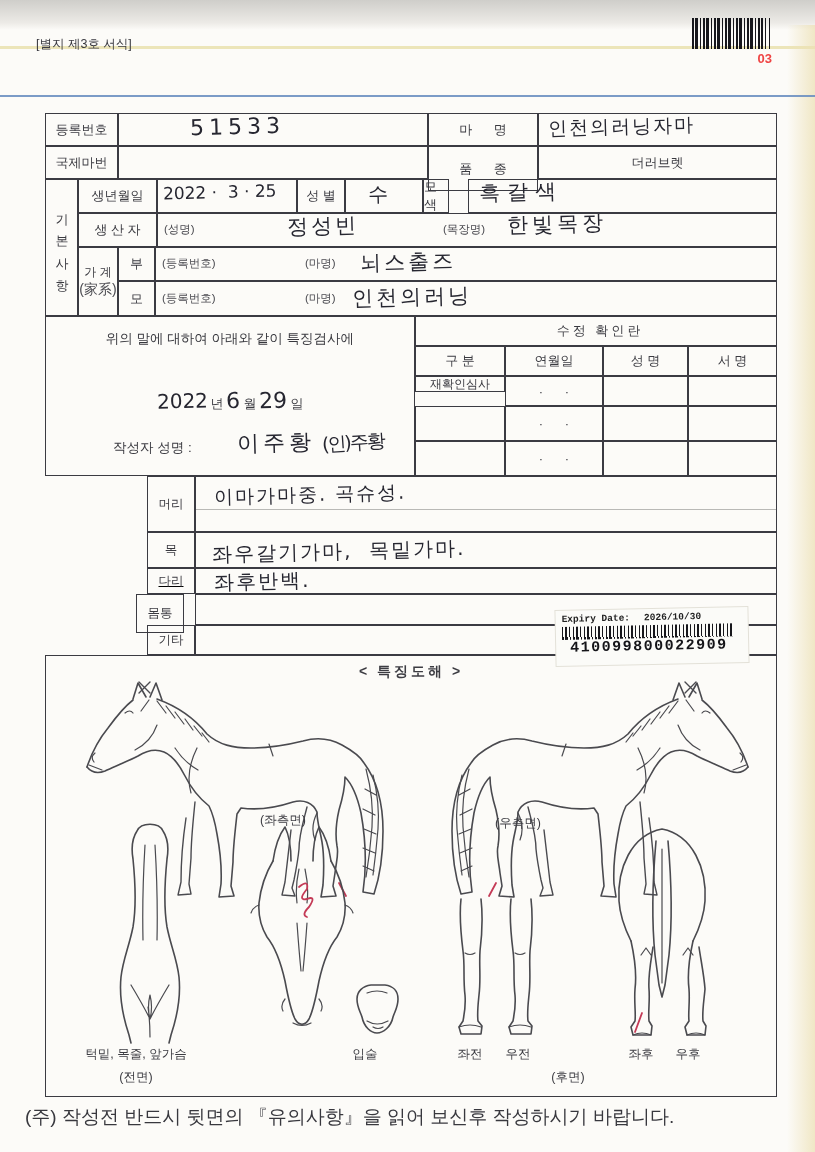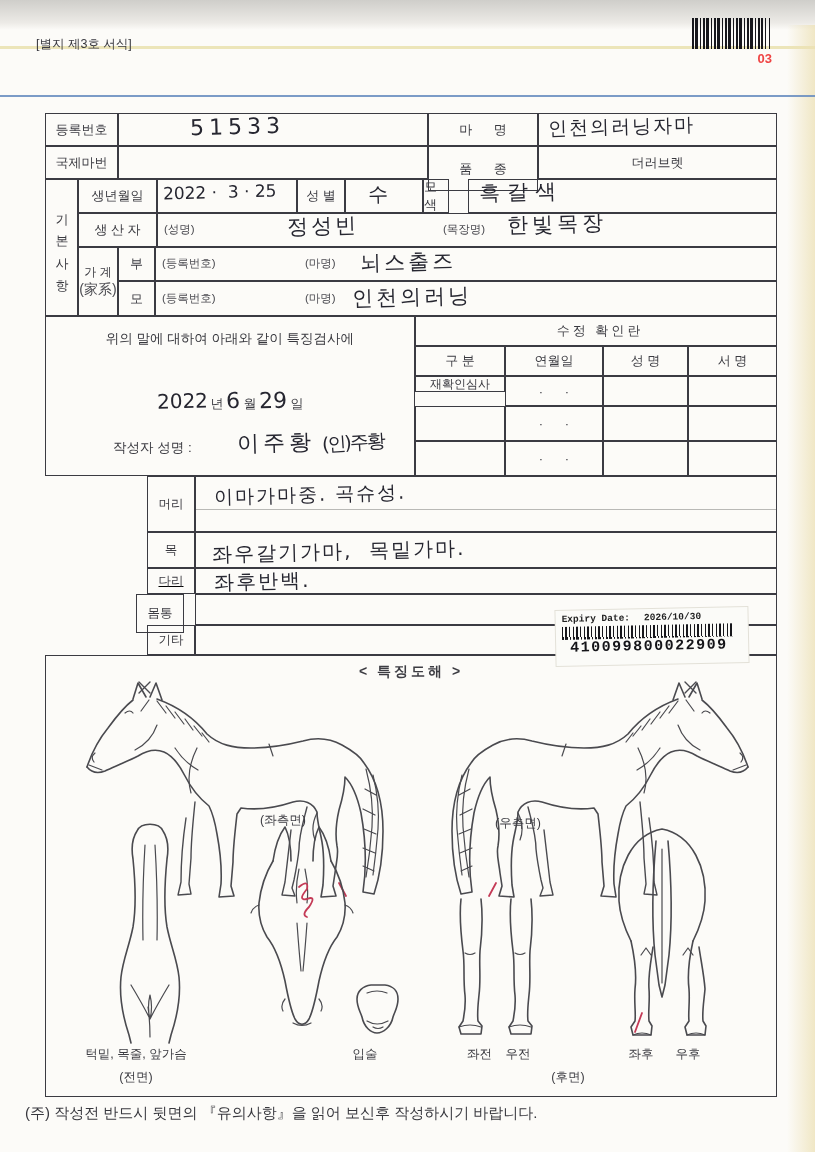--- a/index.html
+++ b/index.html
@@ -274,21 +274,21 @@
       <path stroke-width="1.2" d="M617,194 L617,328 M596,300 l5,-7 5,7 M638,300 l5,-7 5,7 M588,380 q9,-4 18,0 M642,380 q9,-4 18,0"></path>
       <path stroke="#c43a56" stroke-width="1.8" d="M597,358 L590,377"></path>
     </g>
   </svg>
 
   <div class="dlabel" style="left:238px;top:812px;width:90px;">(좌측면)</div>
   <div class="dlabel" style="left:473px;top:815px;width:90px;">(우측면)</div>
   <div class="dlabel" style="left:66px;top:1046px;width:140px;">턱밑, 목줄, 앞가슴</div>
   <div class="dlabel" style="left:101px;top:1069px;width:70px;">(전면)</div>
   <div class="dlabel" style="left:340px;top:1046px;width:50px;">입술</div>
-  <div class="dlabel" style="left:448px;top:1046px;width:44px;text-align:right;">좌전</div>
+  <div class="dlabel" style="left:448px;top:1046px;width:44px;">좌전</div>
   <div class="dlabel" style="left:496px;top:1046px;width:44px;">우전</div>
   <div class="dlabel" style="left:619px;top:1046px;width:44px;">좌후</div>
   <div class="dlabel" style="left:666px;top:1046px;width:44px;">우후</div>
   <div class="dlabel" style="left:533px;top:1069px;width:70px;">(후면)</div>
 
-  <div class="abs" style="left:25px;top:1104px;width:770px;font-size:15px;color:#38383e;z-index:3;">(주) 작성전 반드시 뒷면의 『유의사항』을 읽어 보신후 작성하시기 바랍니다.</div>
+  <div class="abs" style="left:25px;top:1104px;width:770px;font-size:19px;color:#38383e;z-index:3;">(주) 작성전 반드시 뒷면의 『유의사항』을 읽어 보신후 작성하시기 바랍니다.</div>
 
 </div>
 
 </body></html>

